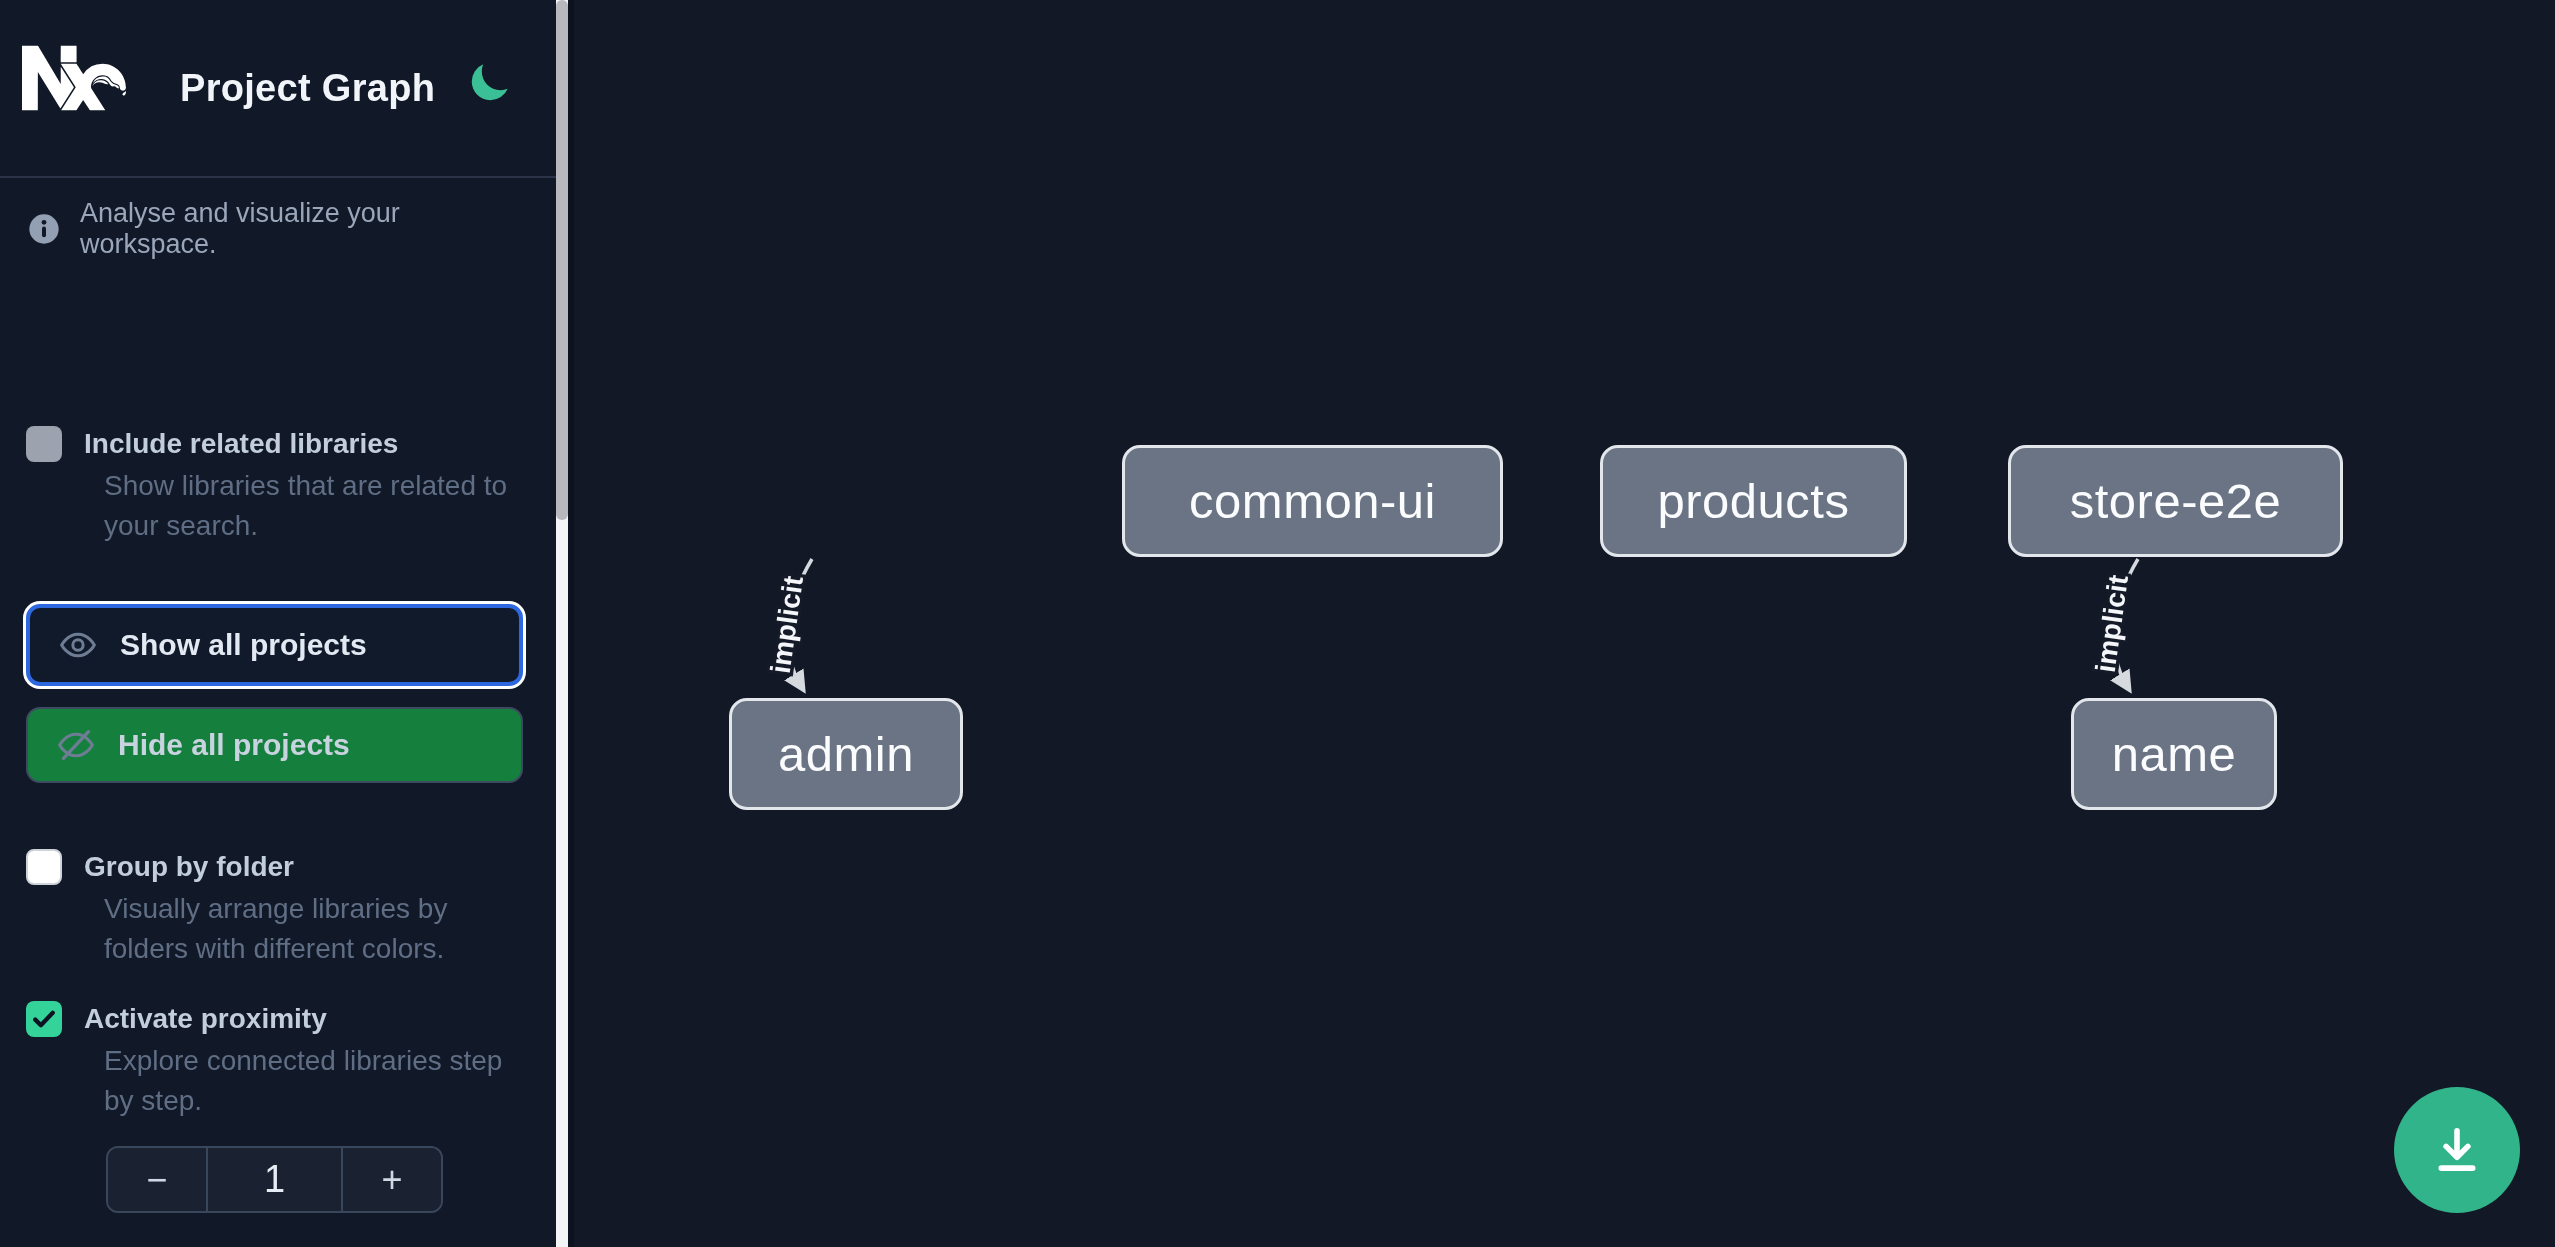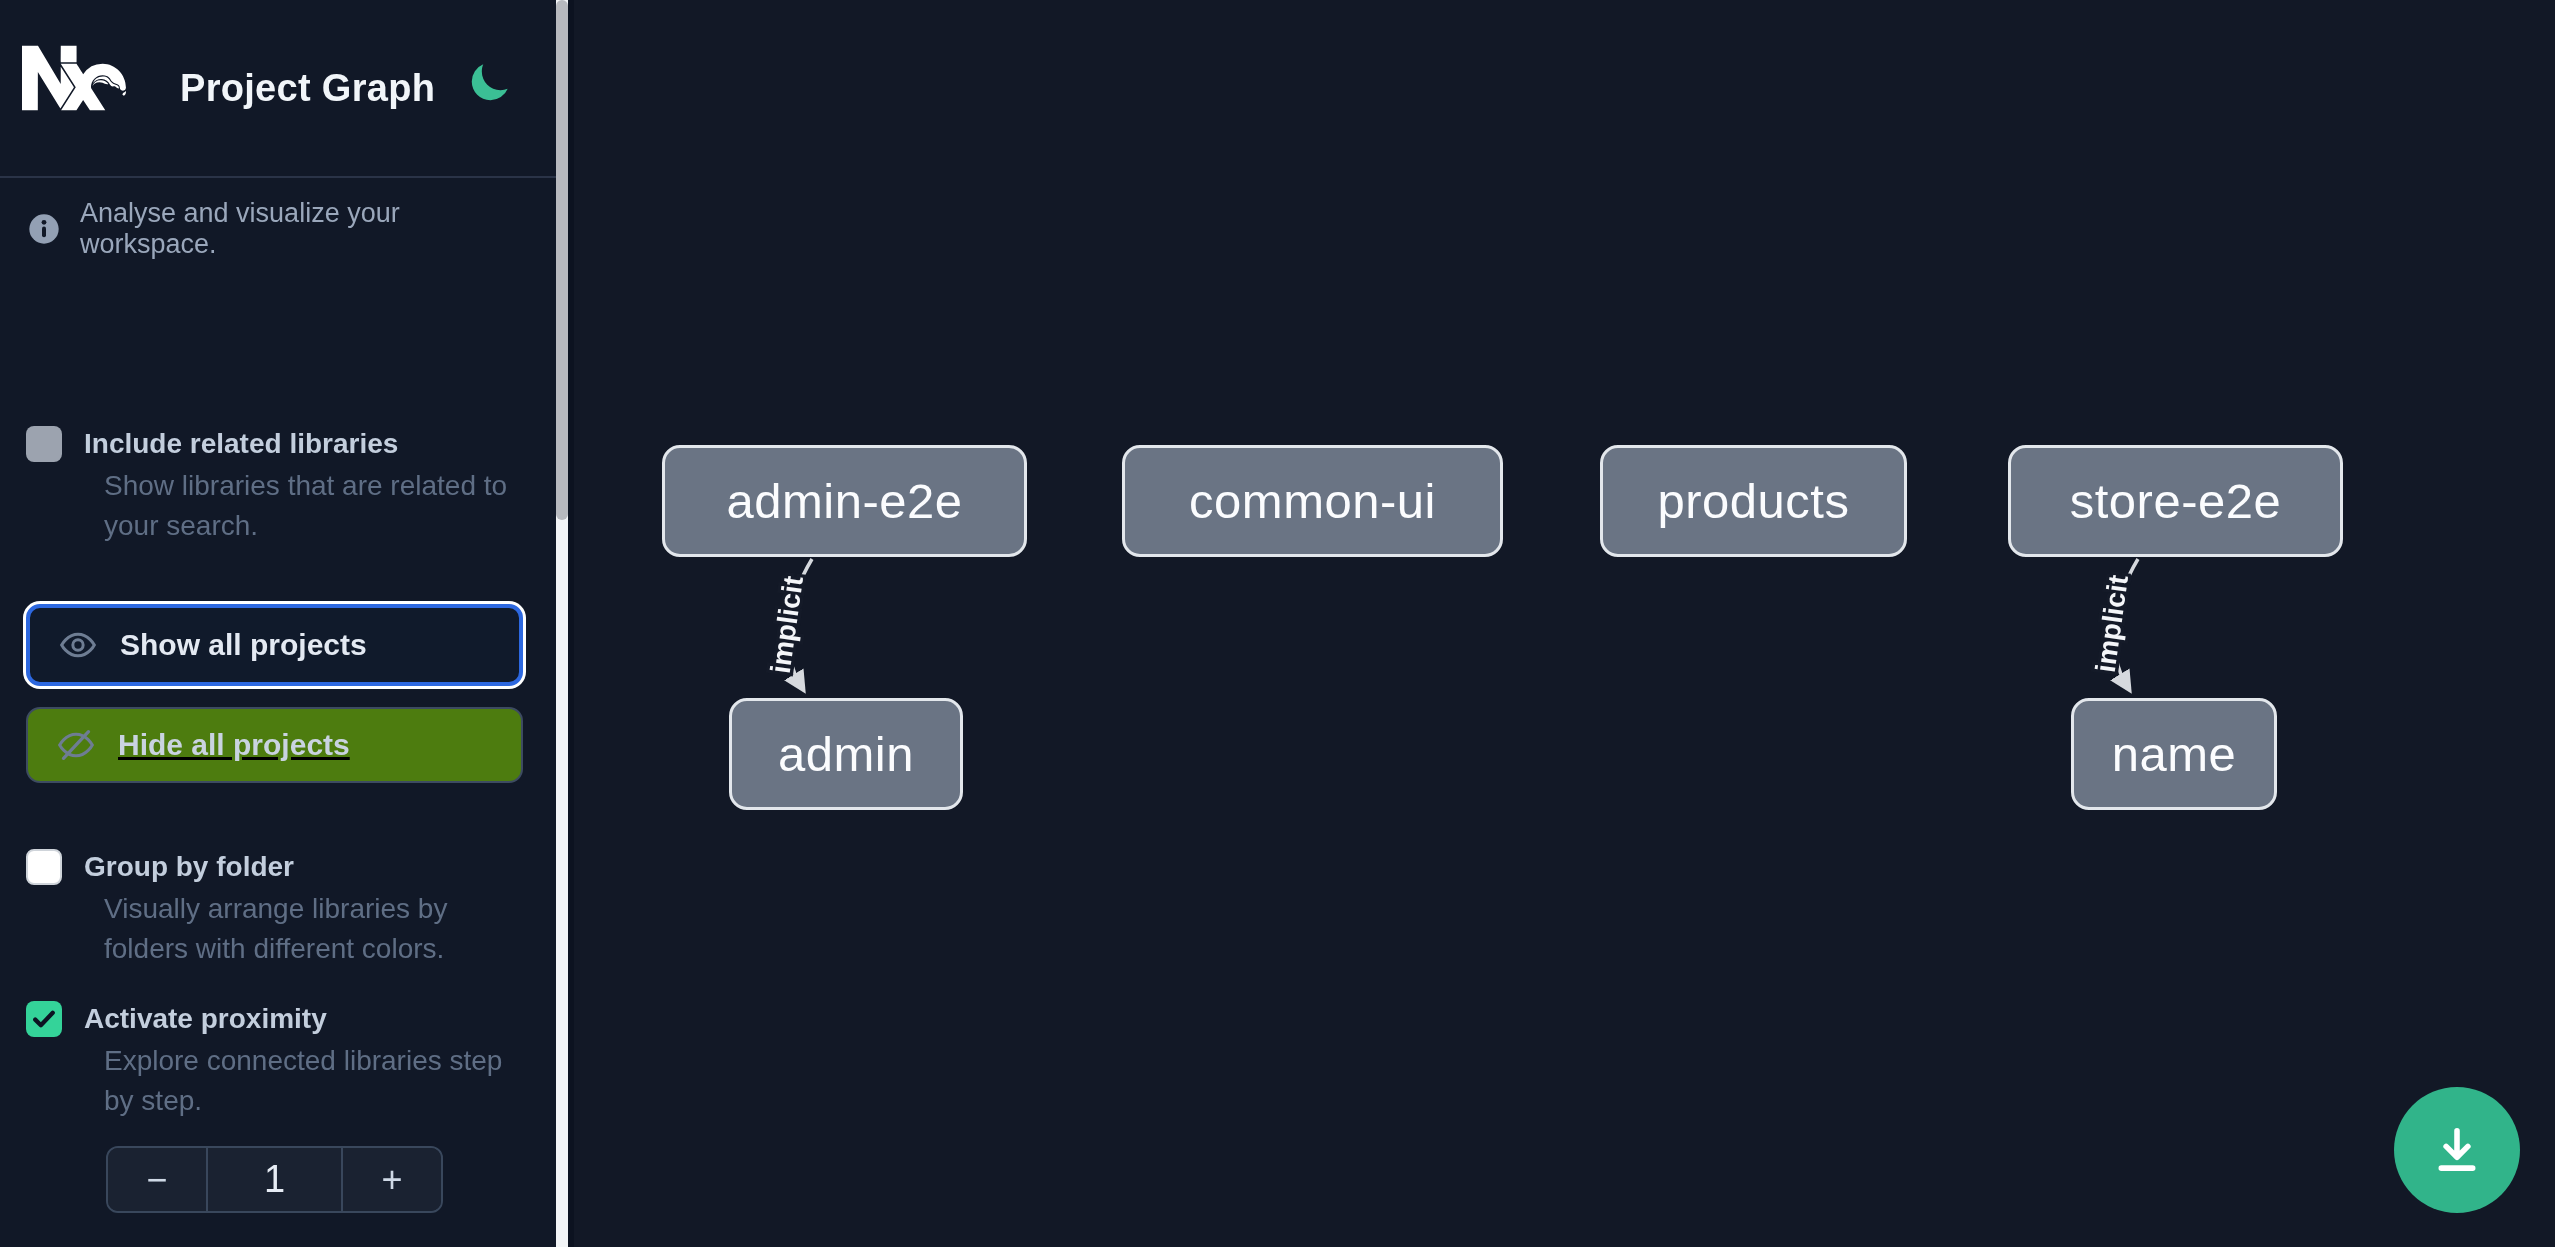--- a/index.html
+++ b/index.html
@@ -35,21 +35,21 @@
 
   #opt-include{top:424px;}
   #opt-group{top:847px;}
   #opt-proximity{top:999px;}
 
   .btn{position:absolute;left:26px;width:497px;box-sizing:border-box;display:flex;align-items:center;
        gap:22px;padding:0 28px;border-radius:14px;cursor:pointer;font-family:"Liberation Sans", sans-serif;}
   .btn .lbl{font-size:30px;font-weight:600;}
   #btn-show{top:604px;height:82px;background:#101a2b;border:4px solid #2d68e0;box-shadow:0 0 0 3px #ffffff;}
   #btn-show .lbl{color:#e3e9f2;}
-  #btn-hide{top:707px;height:76px;background:#4d7c0f;border:2px solid #3d4b61;text-decoration:underline;}
+  #btn-hide{top:707px;height:76px;background:#15803d;border:2px solid #3d4b61;}
   #btn-hide .lbl{color:#c9d3e0;}
 
   .stepper{position:absolute;left:106px;top:1146px;width:337px;height:67px;box-sizing:border-box;
            border:2px solid #39475c;border-radius:12px;display:flex;overflow:hidden;background:#1a2231;}
   .step-btn{flex:0 0 98px;display:flex;align-items:center;justify-content:center;background:#1a2231;
             border:none;color:#cfd9e6;font-size:36px;cursor:pointer;font-family:"Liberation Sans", sans-serif;}
   .step-val{flex:1;display:flex;align-items:center;justify-content:center;color:#e6ecf4;font-size:38px;
             border-left:2px solid #39475c;border-right:2px solid #39475c;}
 
   
@@ -169,21 +169,20 @@
       <marker id="arrow" viewBox="0 0 10 10" refX="6" refY="5" markerWidth="6.5" markerHeight="6.5" orient="auto-start-reverse">
         <path d="M0 0 L10 5 L0 10 Z" fill="#d6d9de"></path>
       </marker>
     </defs>
     <path class="edge-path" d="M812 559 C 786 602 780 652 801 686" marker-end="url(#arrow)"></path>
     <path class="edge-path" d="M2138 559 C 2112 602 2106 652 2127 686" marker-end="url(#arrow)"></path>
     <text class="edge-label" x="789" y="625" transform="rotate(-82 789 625)">implicit</text>
     <text class="edge-label" x="2114" y="624" transform="rotate(-82 2114 624)">implicit</text>
   </svg>
 
-  <div class="node" id="node-admin-e2e">admin-e2e</div>
   <div class="node" id="node-common-ui">common-ui</div>
   <div class="node" id="node-products">products</div>
   <div class="node" id="node-store-e2e">store-e2e</div>
   <div class="node" id="node-admin">admin</div>
   <div class="node" id="node-store">name</div>
 
   <button class="fab">
     <svg viewBox="0 0 24 24" width="58" height="58">
       <path d="M12 4v10 M7.5 10.5 12 15l4.5-4.5 M5.5 19.5h13" fill="none" stroke="#ffffff" stroke-width="2.3" stroke-linecap="round" stroke-linejoin="round"></path>
     </svg>

